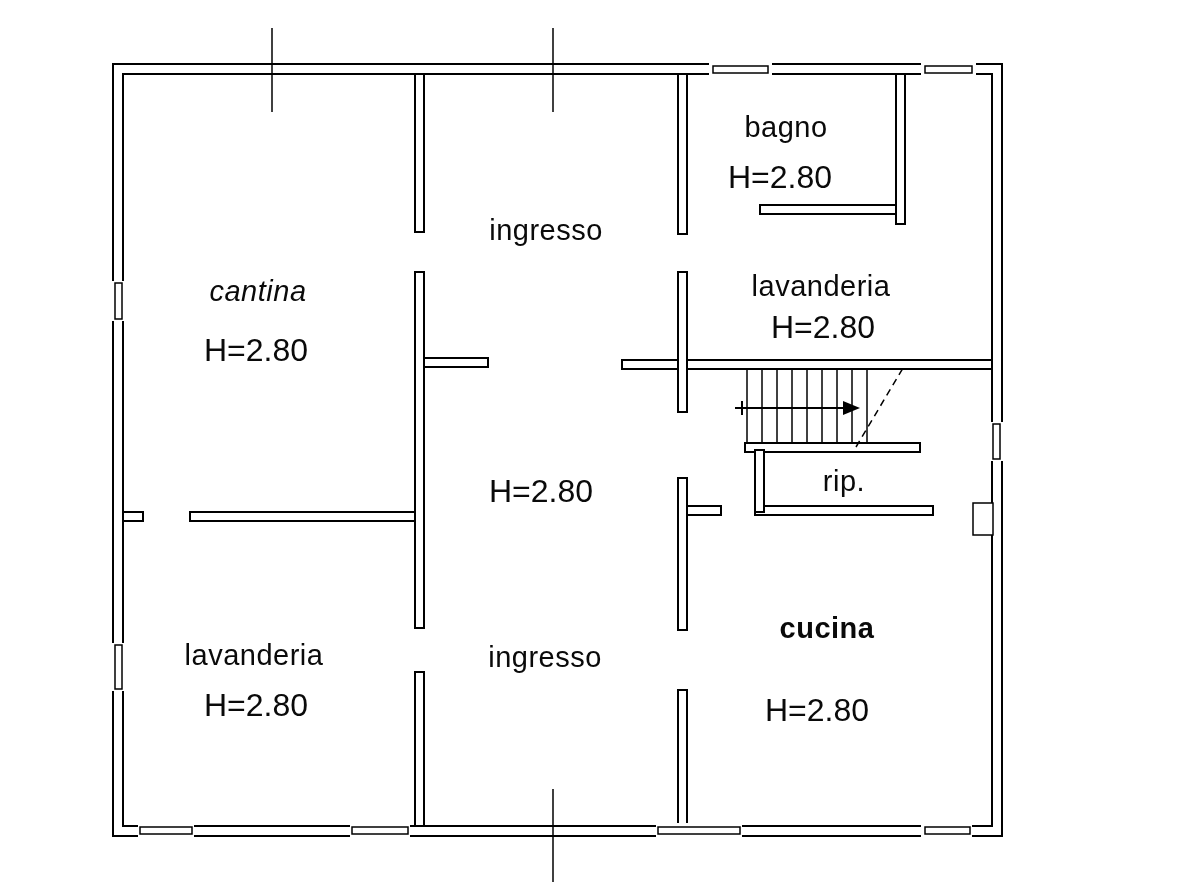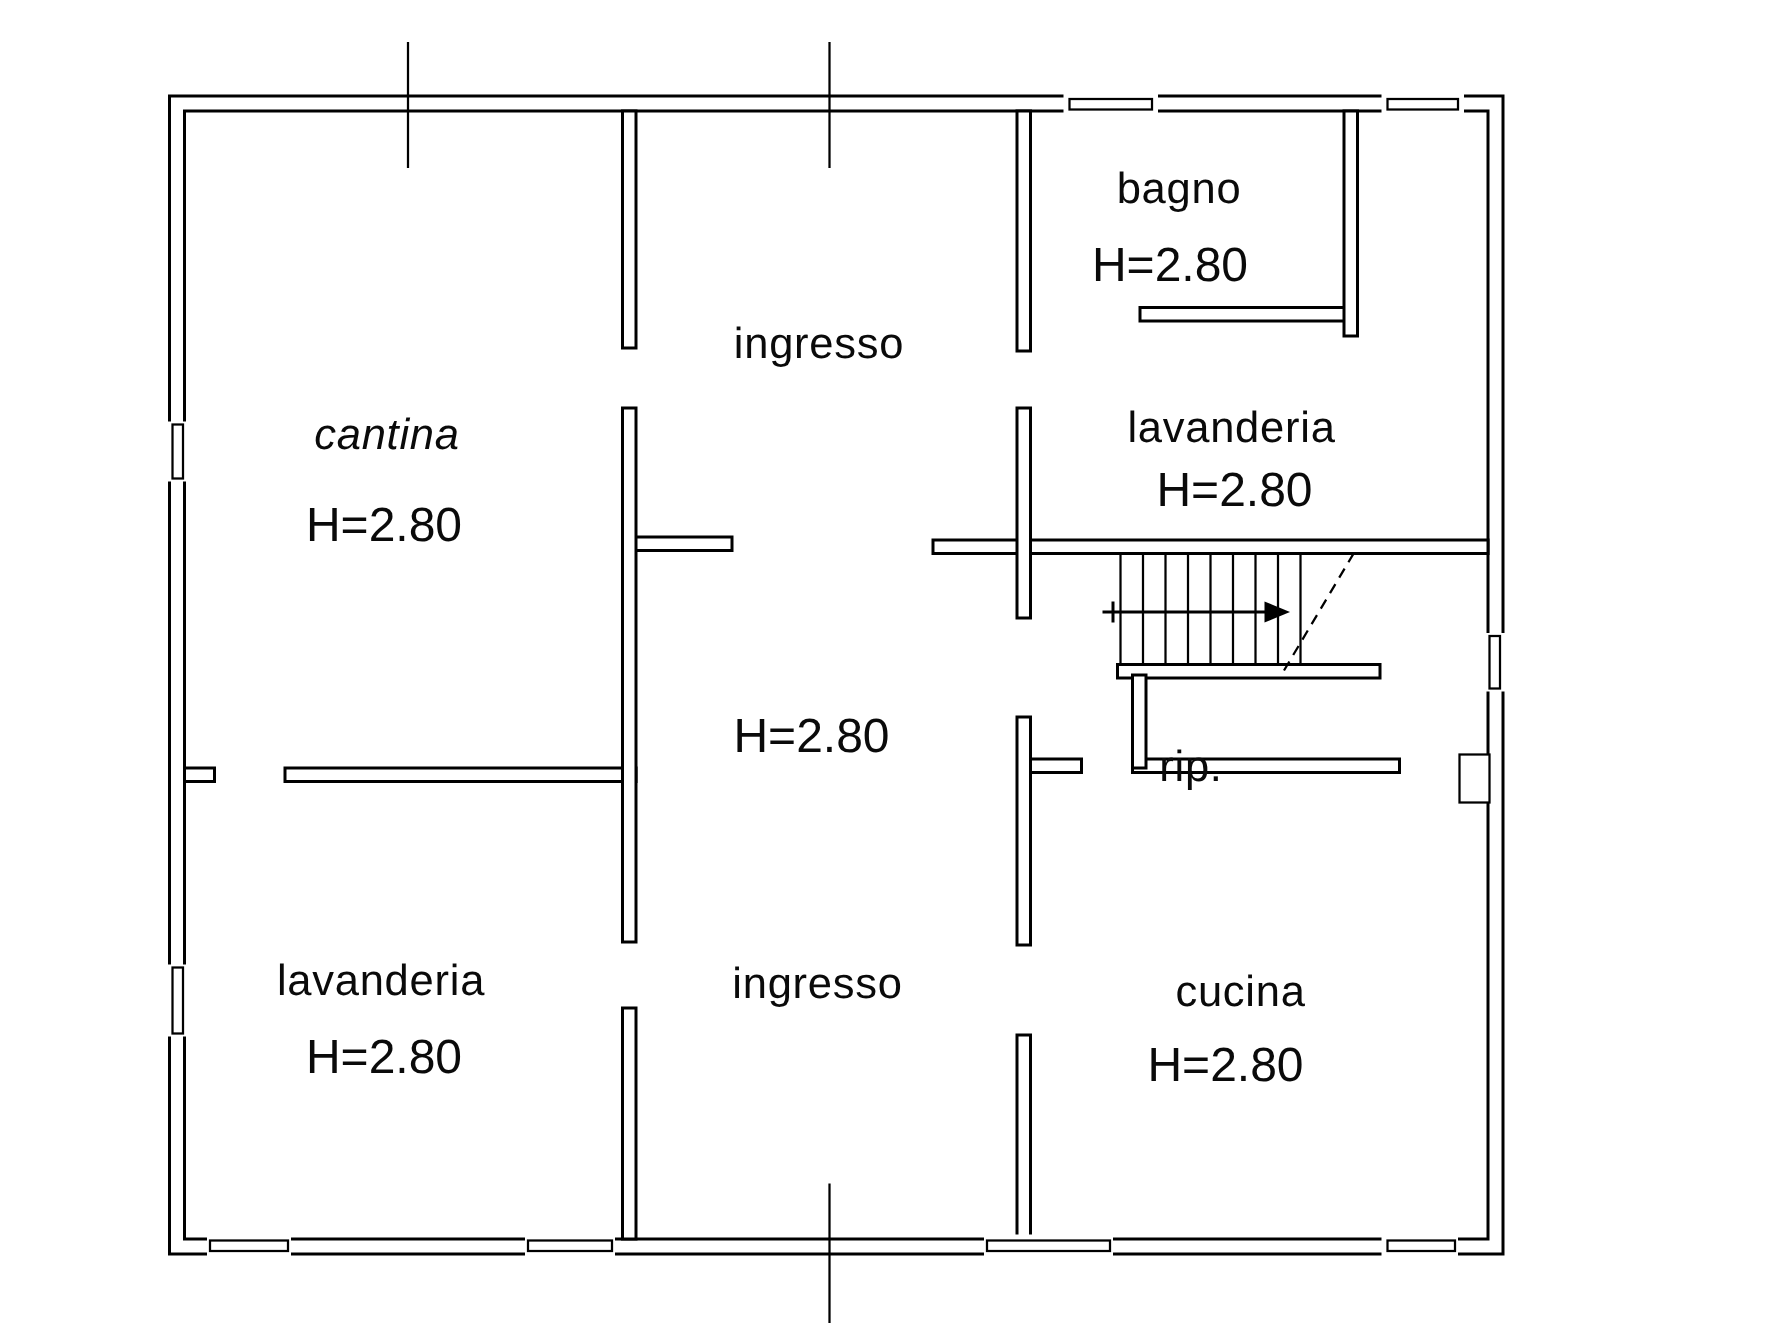--- a/index.html
+++ b/index.html
@@ -139,23 +139,23 @@
   <div class="room-label" style="left:546px; top:230px;">ingresso</div>
 
   <div class="room-label" style="left:258px; top:291px;font-style:italic;">cantina</div>
   <div class="height-label" style="left:256px; top:350px;">H=2.80</div>
 
   <div class="room-label" style="left:821px; top:286px;">lavanderia</div>
   <div class="height-label" style="left:823px; top:327px;">H=2.80</div>
 
   <div class="height-label" style="left:541px; top:491px;">H=2.80</div>
 
-  <div class="room-label" style="left:794px; top:481px;margin-top:31px;">rip.</div>
+  <div class="room-label" style="left:844px; top:481px;">rip.</div>
 
   <div class="room-label" style="left:254px; top:655px;">lavanderia</div>
   <div class="height-label" style="left:256px; top:705px;">H=2.80</div>
 
   <div class="room-label" style="left:545px; top:657px;">ingresso</div>
 
-  <div class="room-label" style="left:827px; top:662px;">cucina</div>
+  <div class="room-label" style="left:827px; top:628px;font-weight:bold;">cucina</div>
   <div class="height-label" style="left:817px; top:710px;">H=2.80</div>
 
 </div>
 
 </body></html>

